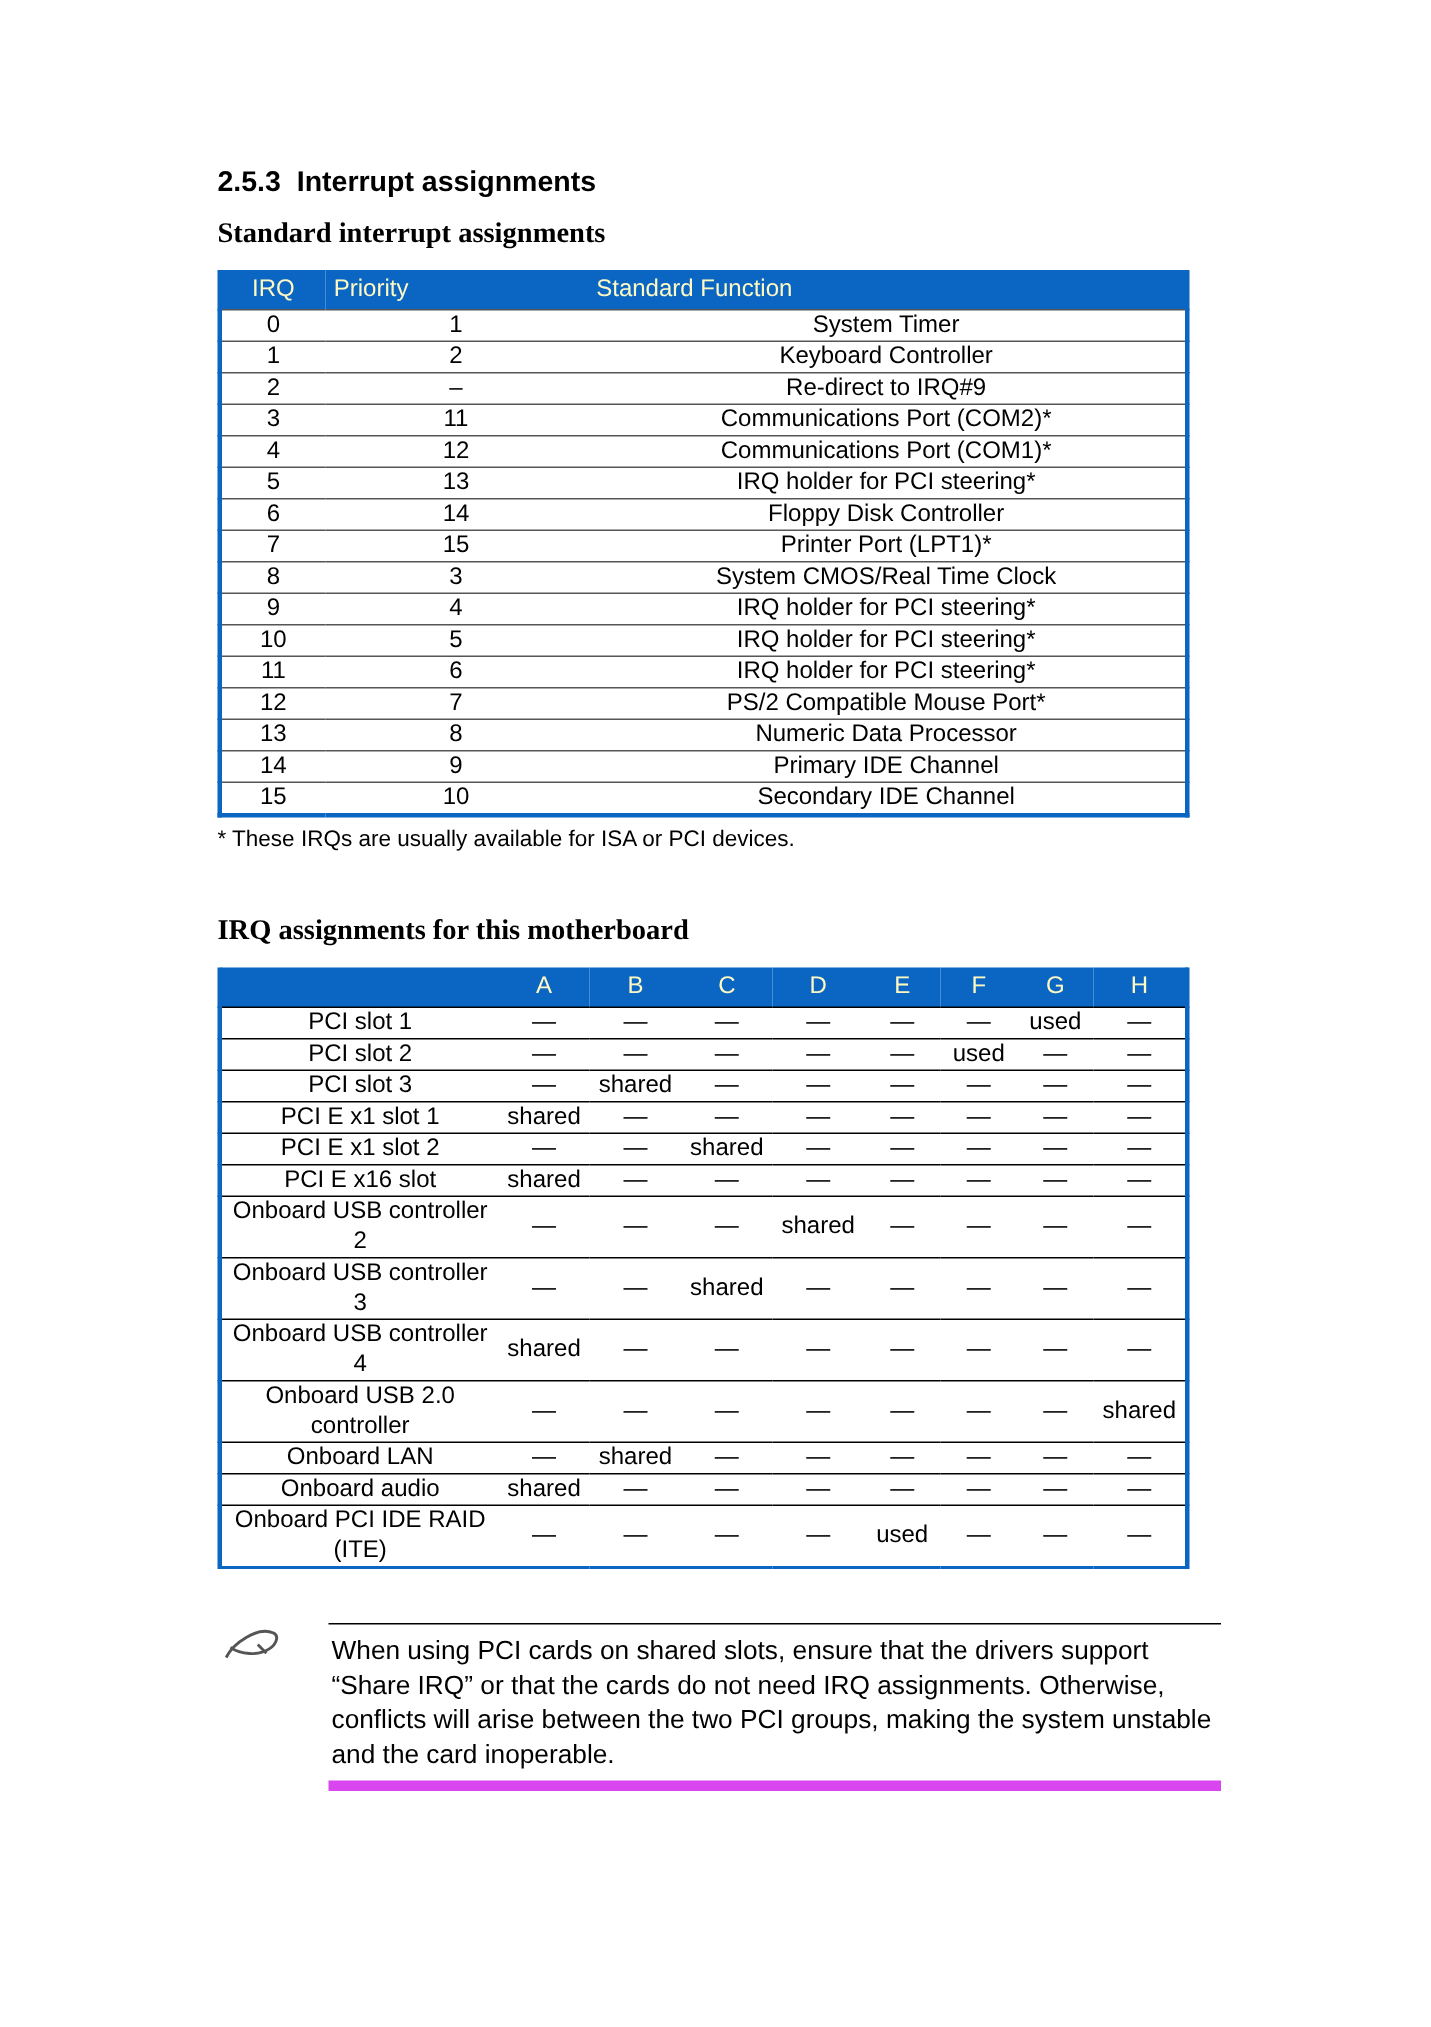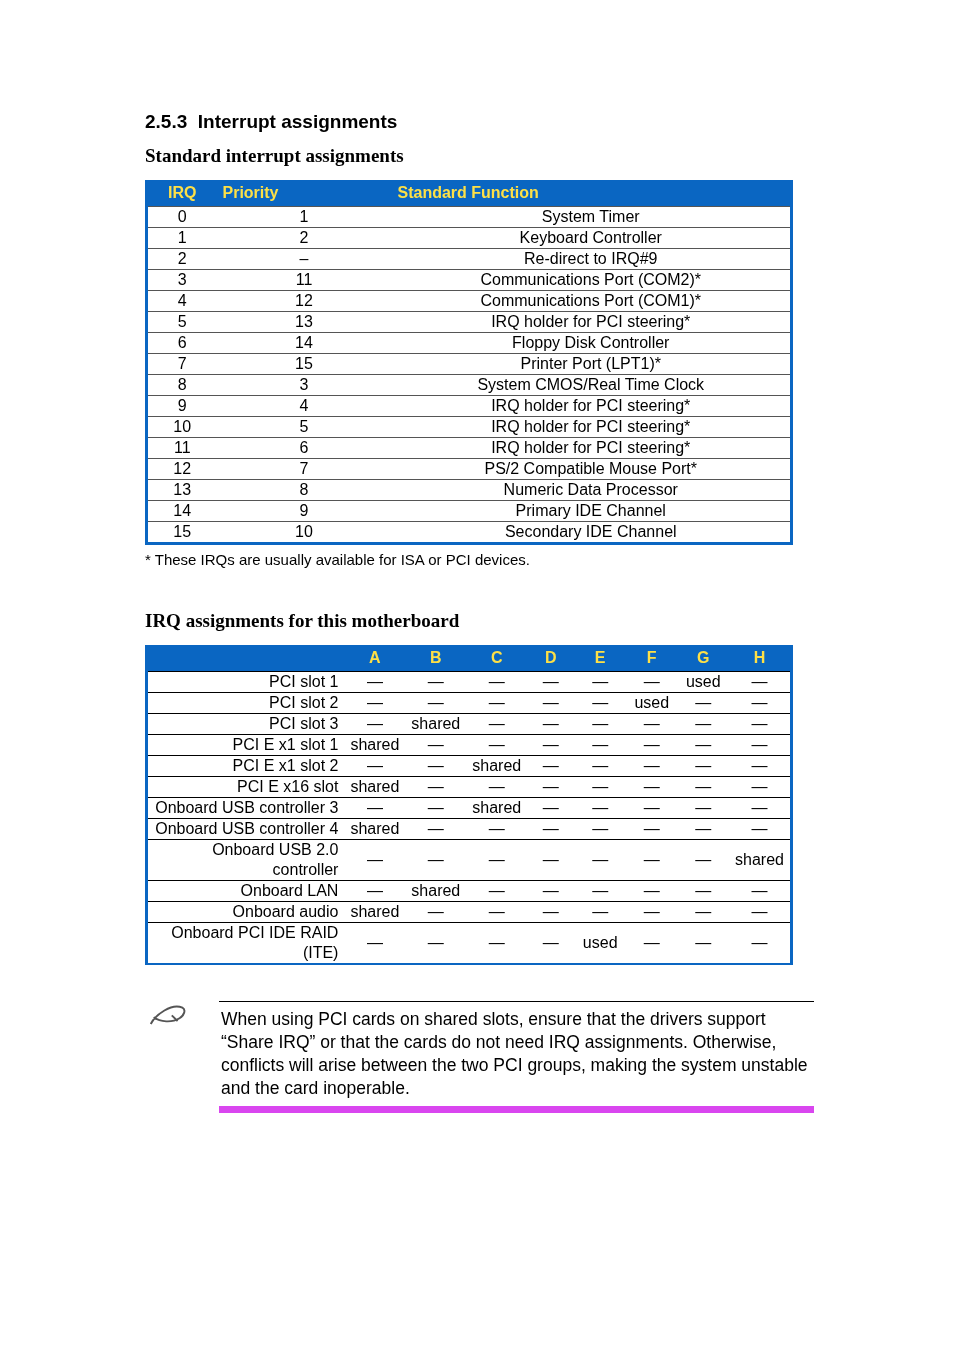--- a/index.html
+++ b/index.html
@@ -10,37 +10,37 @@
     font-size:17.5px;
     line-height:1.25;
     width:954px;
     box-sizing:border-box;
     background:#fff;
   }
   h1{margin:0 0 10px 0;font-size:19px;font-weight:bold;}
   h2{margin:2px 0 12px 0;font-size:19px;font-weight:bold;font-family:Liberation Serif, serif;}
   h2.mid{margin-top:40px;}
   table{border-collapse:collapse;width:648px;font-size:16px;}
-  thead th{background:#0a66c2;color:#fde047;font-weight:bold;text-align:left;padding:3px 6px;}
+  thead th{background:#0a66c2;color:#fef9c3;font-weight:normal;text-align:left;padding:3px 6px;}
   tbody td{border-top:1px solid #000;padding:0 6px;vertical-align:middle;height:20px;}
   tbody tr:last-child td{border-bottom:1px solid #888;}
   table.std{border-left:3px solid #0a66c2;border-right:3px solid #0a66c2;border-bottom:3px solid #0a66c2;}
   table.std td{border-top:1px solid #555;}
   table.std thead th:first-child{text-align:center;}
   
   .std col.c1{width:70px}.std col.c2{width:175px}
   .cen{text-align:center;} .lft{text-align:center;}
   .foot{font-size:15px;margin:6px 0 0 0;}
   
   table.mb{border-left:3px solid #0a66c2;border-right:3px solid #0a66c2;border-bottom:2px solid #0a66c2;margin-top:6px;}
   .mb thead th{font-size:16px;}
   .mb thead th.blank{background:#0a66c2;width:220px;}
   .mb col.cl{width:220px}
   .mb col.cc{width:53px}
-  .mb td.lbl{text-align:right;}
+  .mb td.lbl{text-align:center;}
   .mb td.cc{text-align:center;}
   
   .note{margin-top:36px;display:flex;align-items:flex-start;}
   .note .icon{width:74px;flex:none;}
   .note .txt{flex:1;border-top:1px solid #000;border-bottom:7px solid #d946ef;padding:6px 2px;font-size:17.5px;line-height:1.32;}
   .note svg{width:46px;height:46px;}
 </style>
 </head>
 <body>
 
@@ -237,20 +237,31 @@
         <td class="cc">shared</td>
         <td class="cc">—</td>
         <td class="cc">—</td>
         <td class="cc">—</td>
         <td class="cc">—</td>
         <td class="cc">—</td>
         <td class="cc">—</td>
         <td class="cc">—</td>
       </tr>
       <tr>
+        <td class="lbl">Onboard USB controller 2</td>
+        <td class="cc">—</td>
+        <td class="cc">—</td>
+        <td class="cc">—</td>
+        <td class="cc">shared</td>
+        <td class="cc">—</td>
+        <td class="cc">—</td>
+        <td class="cc">—</td>
+        <td class="cc">—</td>
+      </tr>
+      <tr>
         <td class="lbl">Onboard USB controller 3</td>
         <td class="cc">—</td>
         <td class="cc">—</td>
         <td class="cc">shared</td>
         <td class="cc">—</td>
         <td class="cc">—</td>
         <td class="cc">—</td>
         <td class="cc">—</td>
         <td class="cc">—</td>
       </tr>

